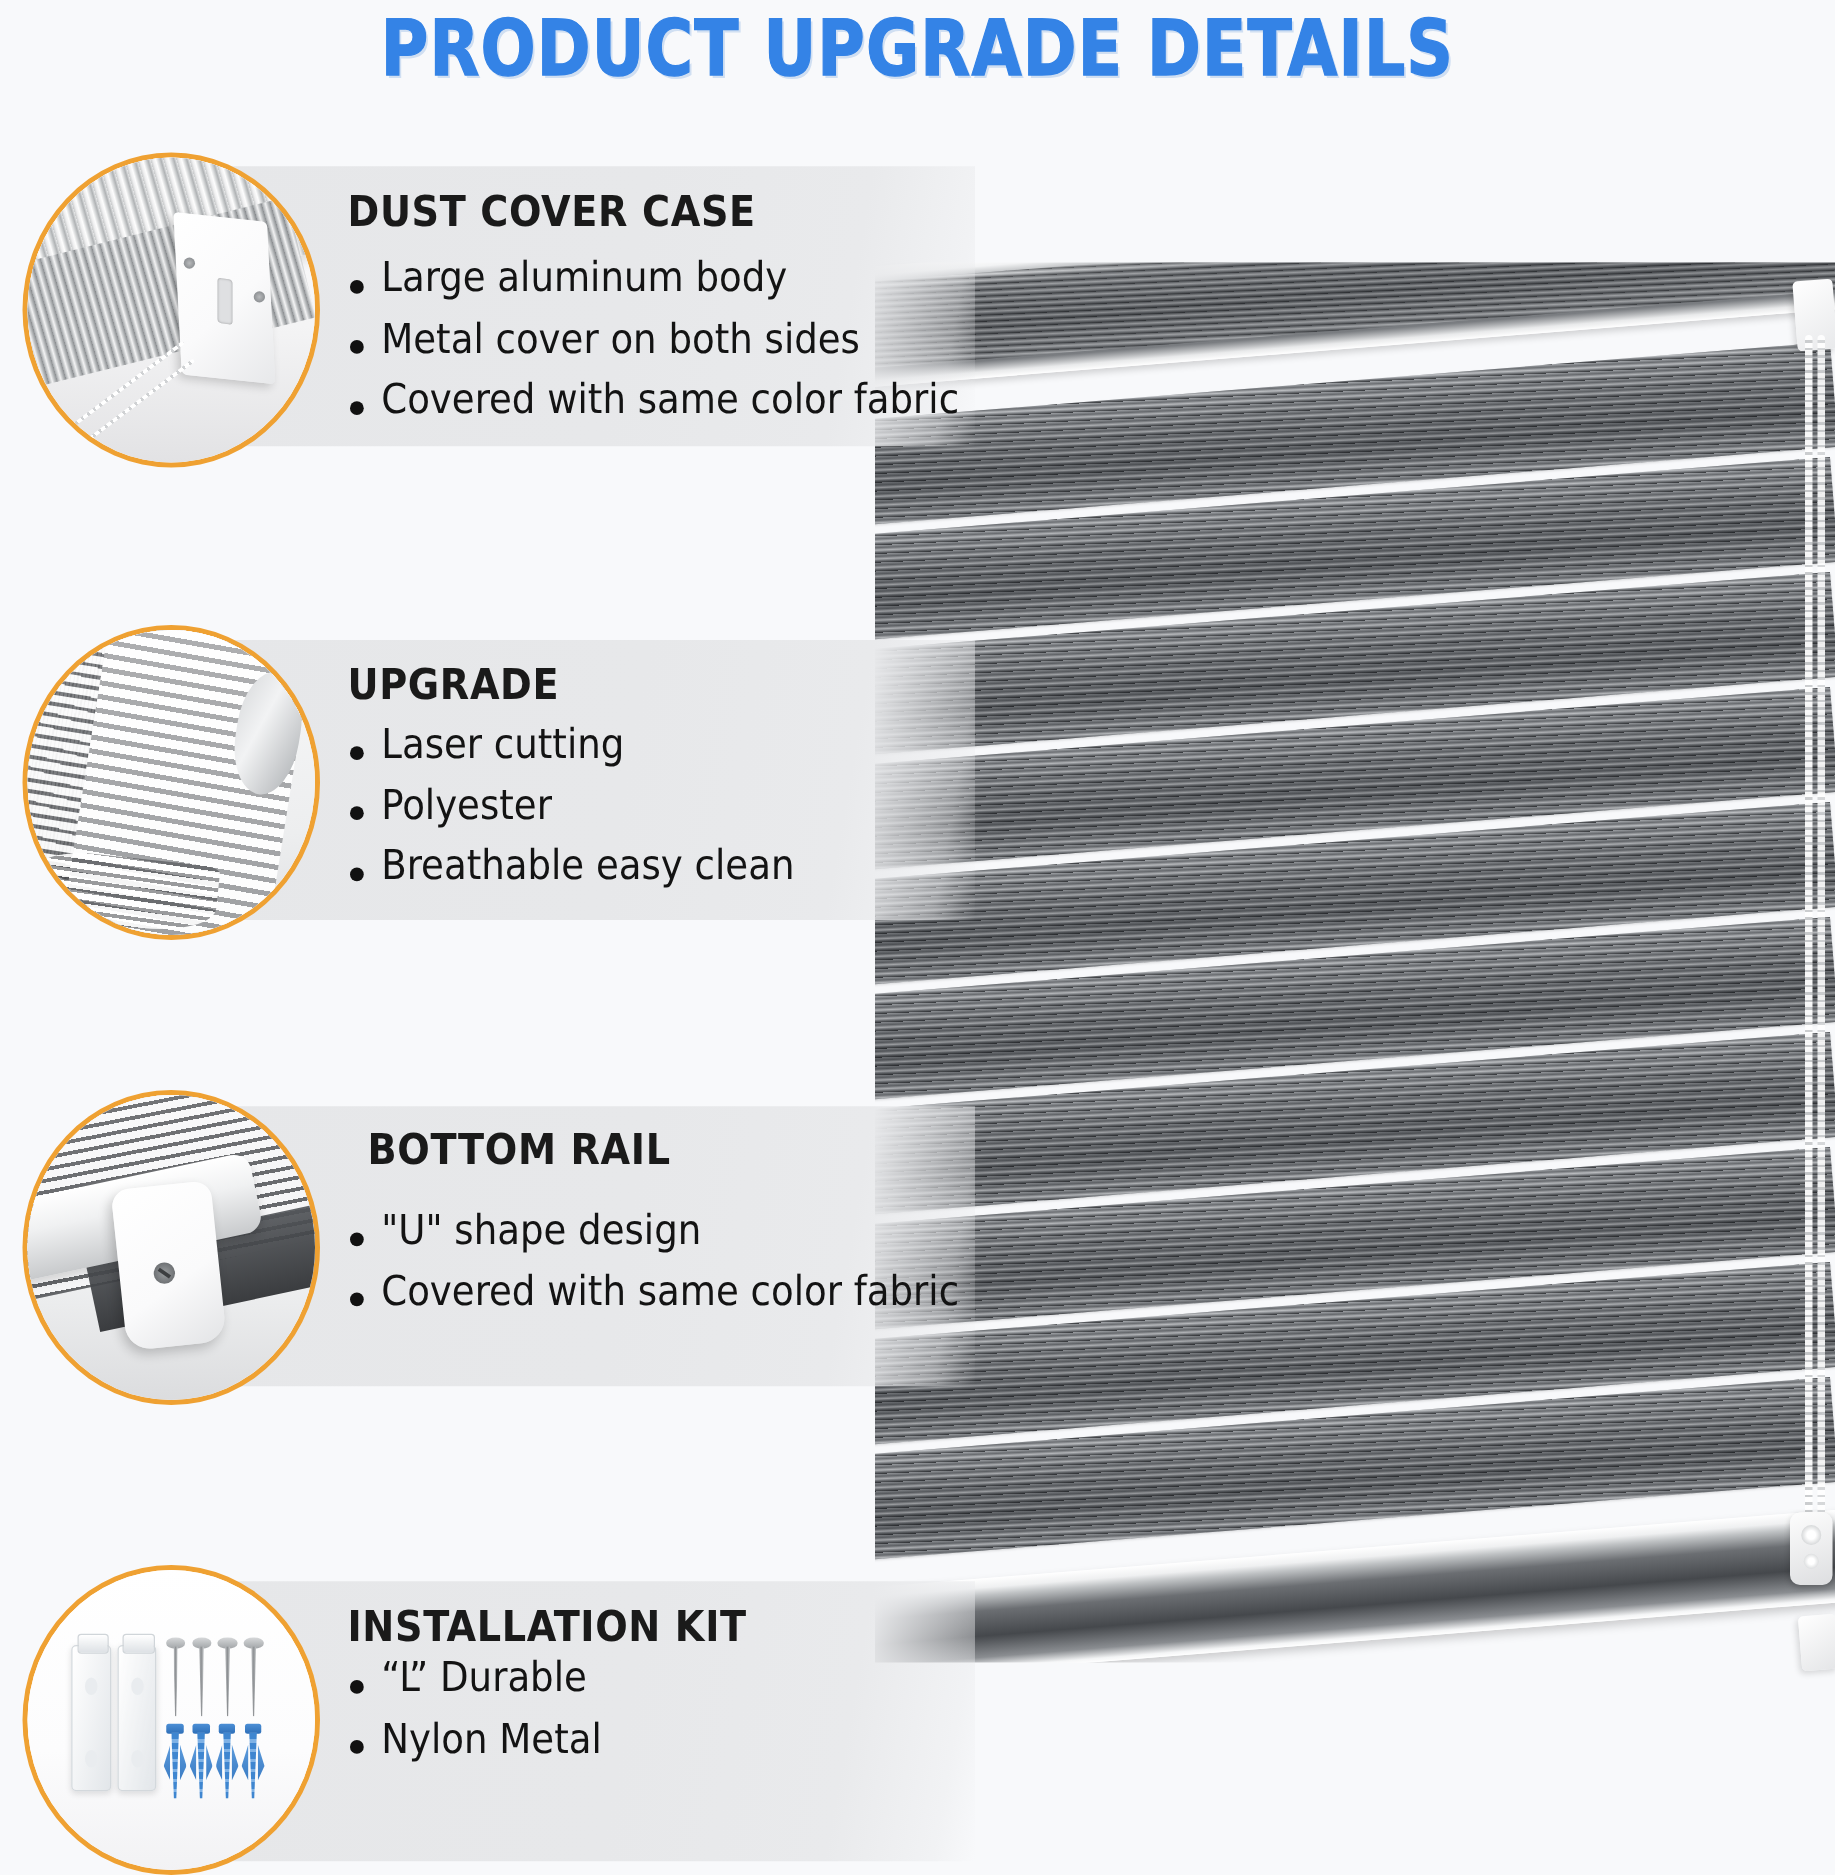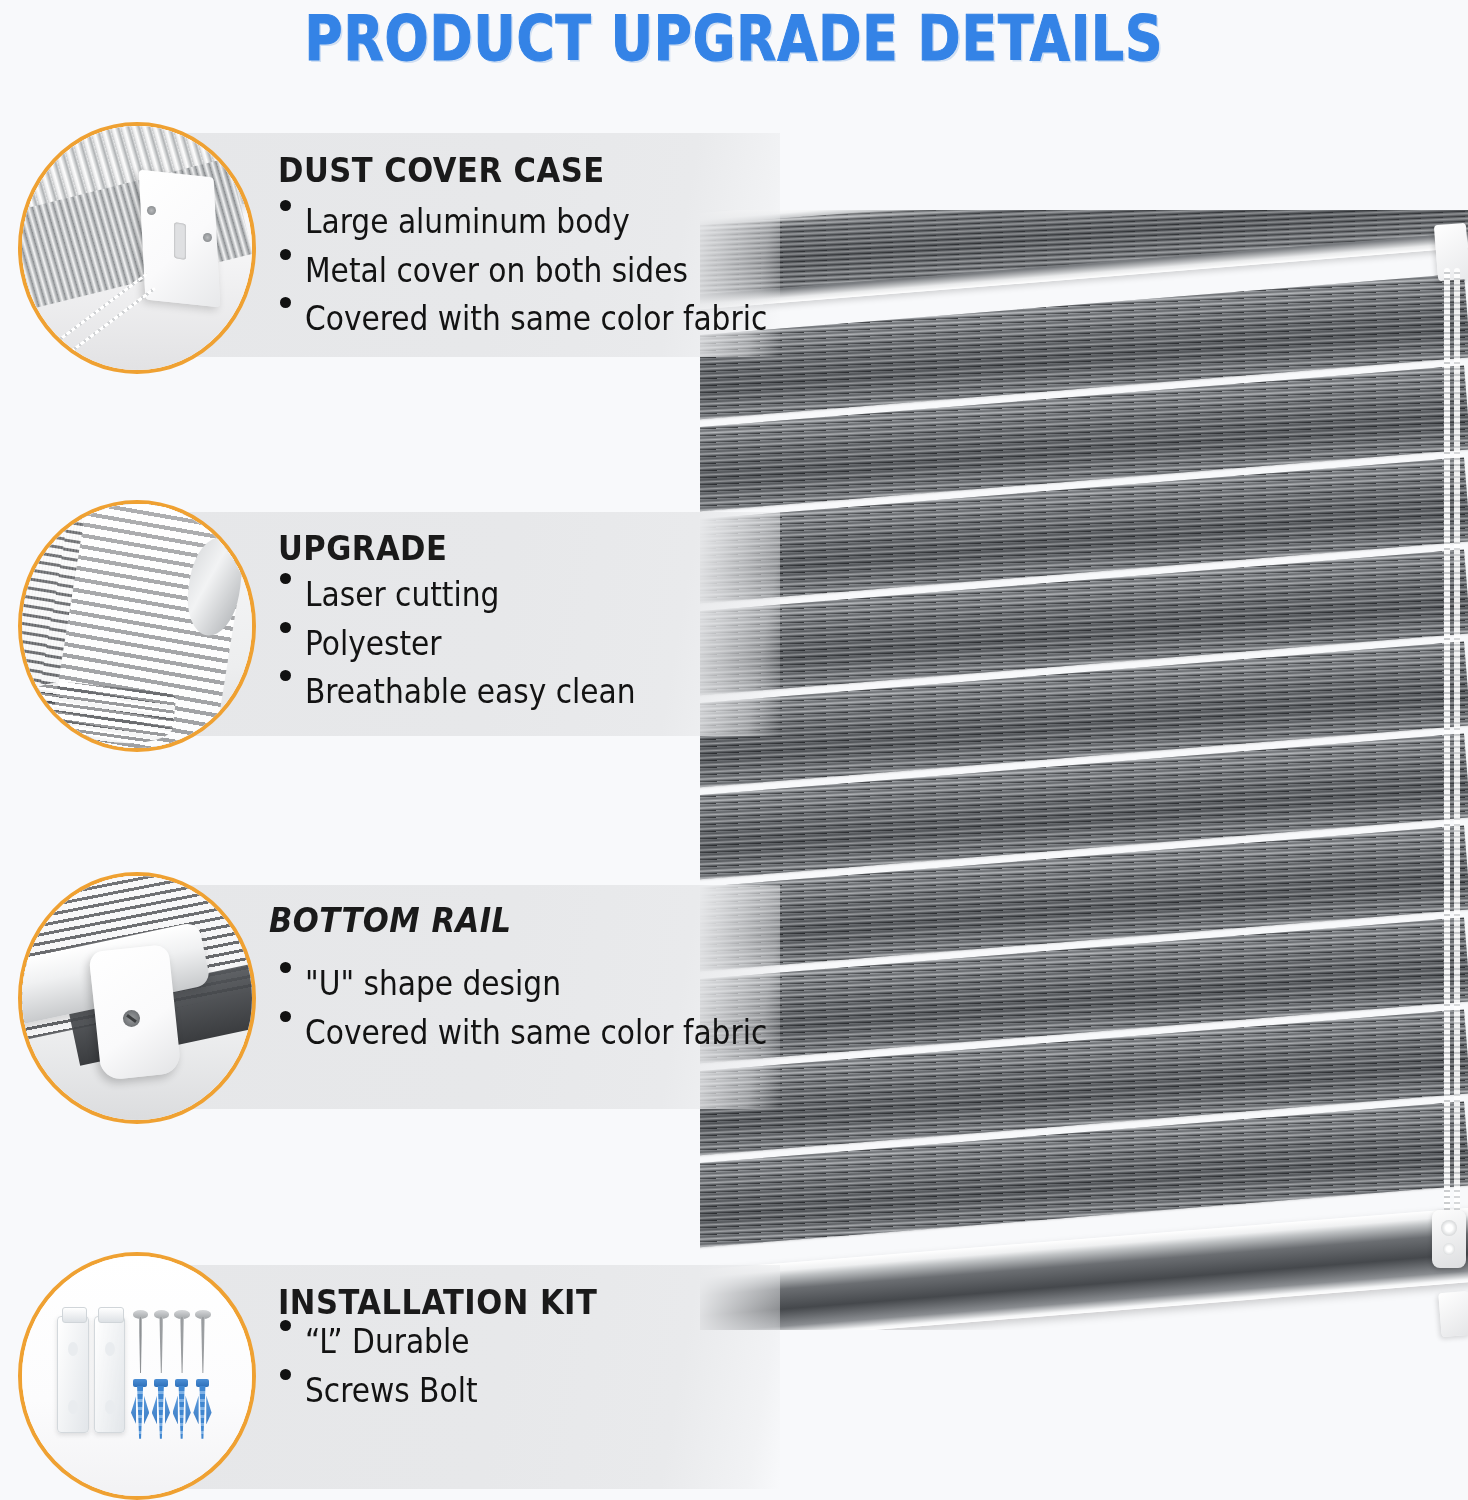--- a/index.html
+++ b/index.html
@@ -34,21 +34,21 @@
     position:absolute;
     font-family:"DejaVu Sans Condensed","Liberation Sans",sans-serif;
     font-weight:bold;
     font-size:34px;
     letter-spacing:.5px;
     color:#1A1A1A;
     white-space:nowrap;
   }
   .bullets{position:absolute;}
   .bullet{
-    display:flex;align-items:flex-start;
+    display:flex;align-items:flex-end;
     margin-bottom:14px;
     white-space:nowrap;
   }
   .dot{
     width:11px;height:11px;border-radius:50%;
     background:#111;
     margin-right:14px;
     flex:0 0 auto;
     position:relative;top:-5px;
   }
@@ -413,21 +413,21 @@
   <div class="ellipse-inner">
     <div class="p3-bg"></div>
     <div class="p3-fabric"></div>
     <div class="p3-dark"></div>
     <div class="p3-rail"></div>
     <div class="p3-cap"></div>
     <div class="p3-capscrew"></div>
   </div>
 </div>
 
-<div class="panel-head" style="left:269px;top:900px;font-style:italic;">BOTTOM RAIL</div>
+<div class="panel-head" style="left:294px;top:900px;">BOTTOM RAIL</div>
 
 <div class="bullets" style="left:280px;top:967px;">
   <div class="bullet">
     <span class="dot"></span>
     <span class="btxt">"U" shape design</span>
   </div>
   <div class="bullet">
     <span class="dot"></span>
     <span class="btxt">Covered with same color fabric</span>
   </div>
@@ -489,15 +489,15 @@
 
 <div class="panel-head" style="left:278px;top:1282px;">INSTALLATION KIT</div>
 
 <div class="bullets" style="left:280px;top:1325px;">
   <div class="bullet">
     <span class="dot"></span>
     <span class="btxt">“L”  Durable</span>
   </div>
   <div class="bullet">
     <span class="dot"></span>
-    <span class="btxt">Screws Bolt</span>
+    <span class="btxt">Nylon Metal</span>
   </div>
 </div>
 
 </body></html>

